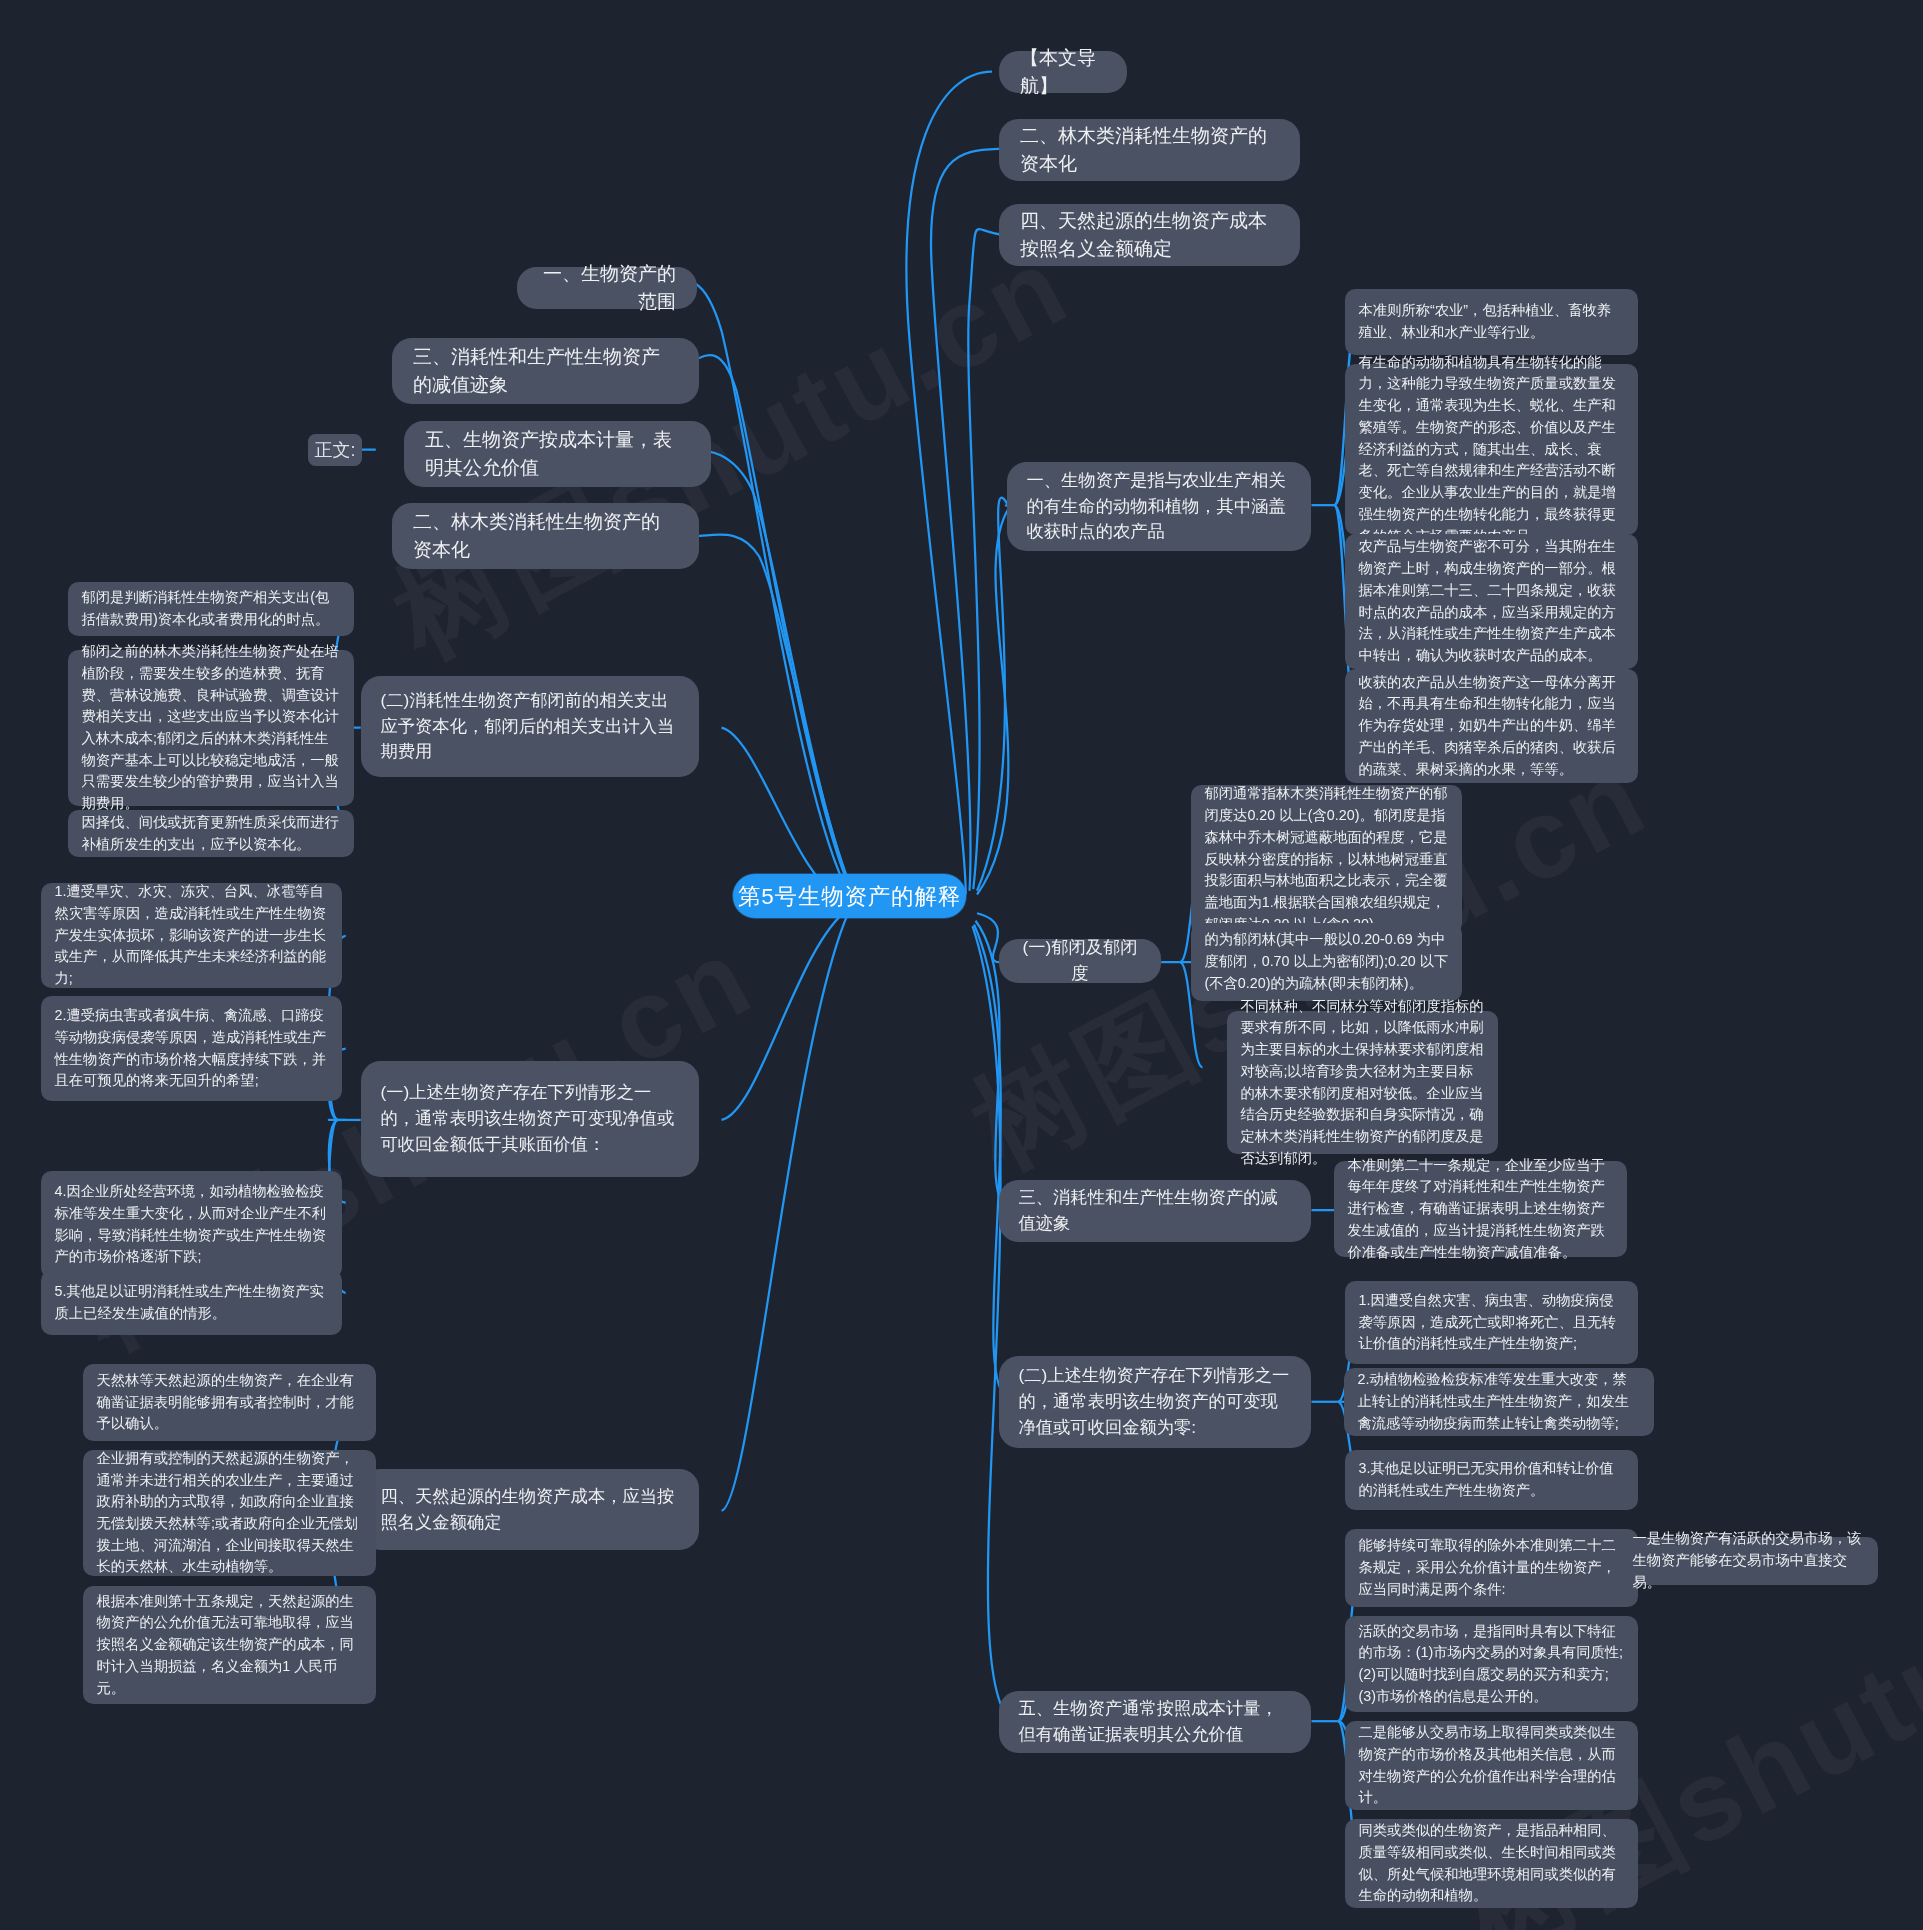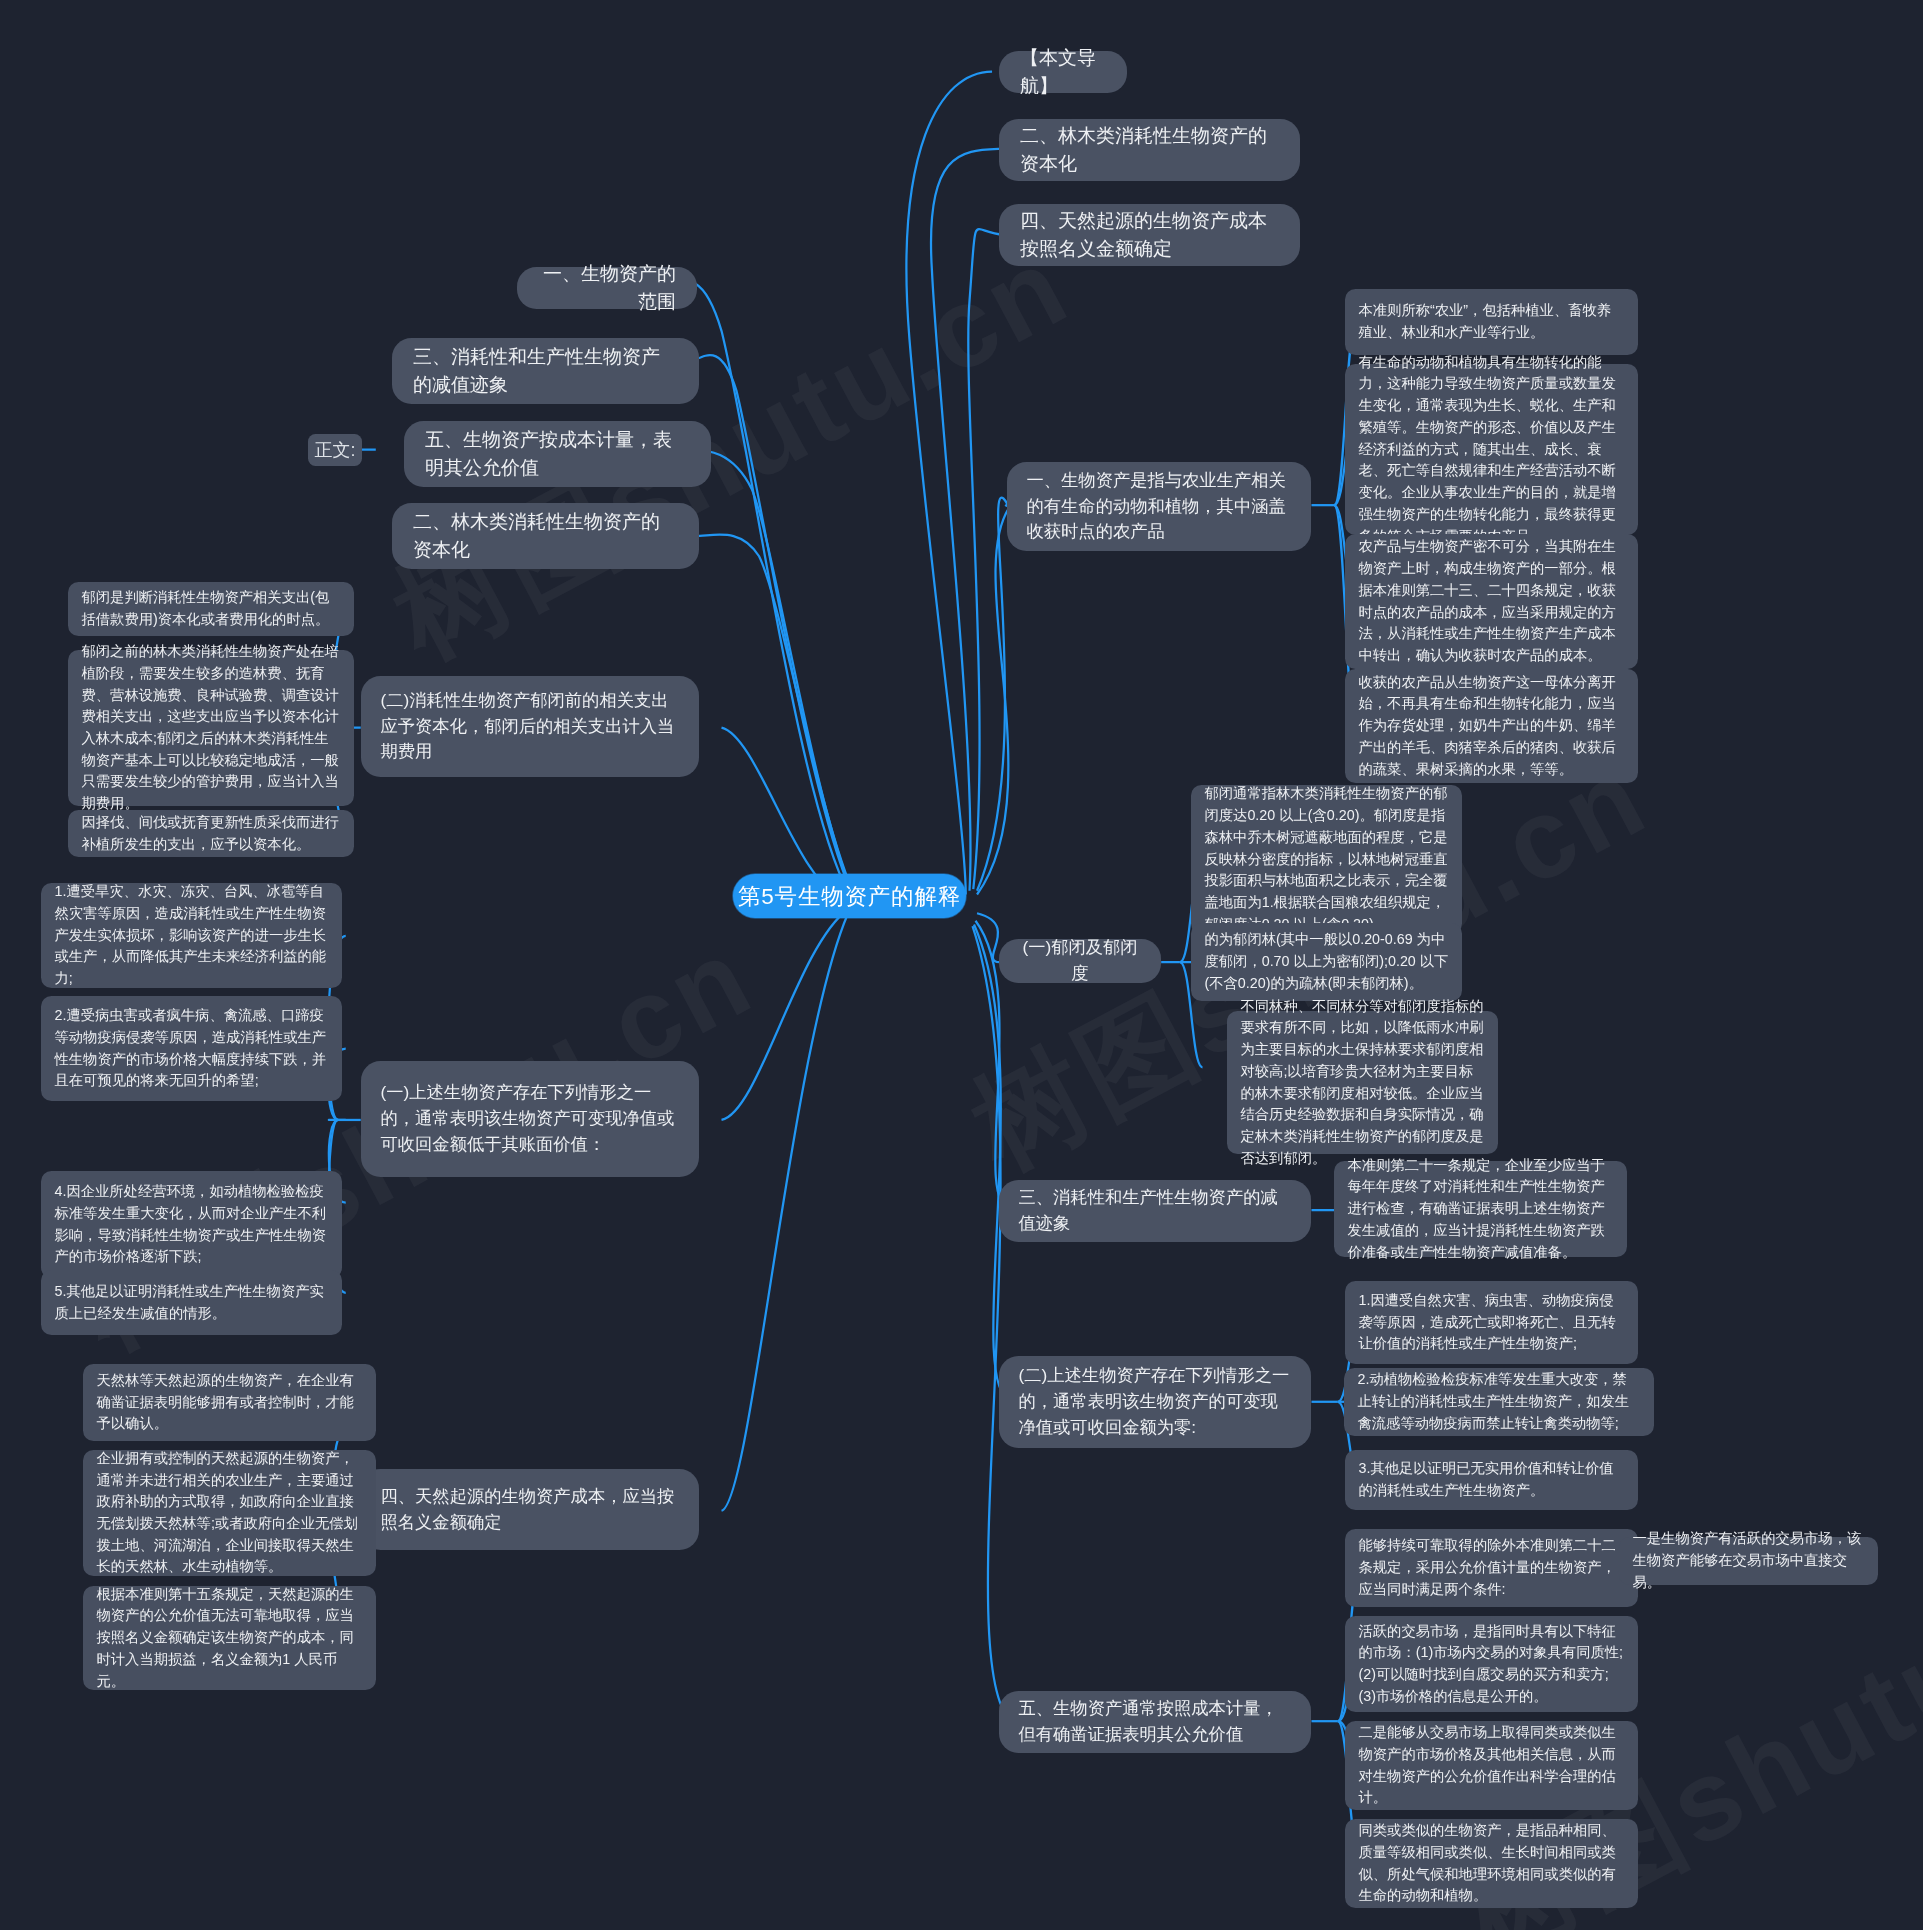--- a/index.html
+++ b/index.html
@@ -210,21 +210,21 @@
   <div class="node b2" style="left:361px;top:1469px;width:338px;height:81px;">
     <span class="txt">四、天然起源的生物资产成本，应当按照名义金额确定</span>
   </div>
 
   <div class="node leaf b3" style="left:83px;top:1364px;width:293px;height:77px;">
     <span class="txt">天然林等天然起源的生物资产，在企业有确凿证据表明能够拥有或者控制时，才能予以确认。</span>
   </div>
   <div class="node leaf b3" style="left:83px;top:1450px;width:293px;height:126px;">
     <span class="txt">企业拥有或控制的天然起源的生物资产，通常并未进行相关的农业生产，主要通过政府补助的方式取得，如政府向企业直接无偿划拨天然林等;或者政府向企业无偿划拨土地、河流湖泊，企业间接取得天然生长的天然林、水生动植物等。</span>
   </div>
-  <div class="node leaf b3" style="left:83px;top:1586px;width:293px;height:104px;">
+  <div class="node leaf b3" style="left:83px;top:1586px;width:293px;height:118px;">
     <span class="txt">根据本准则第十五条规定，天然起源的生物资产的公允价值无法可靠地取得，应当按照名义金额确定该生物资产的成本，同时计入当期损益，名义金额为1 人民币元。</span>
   </div>
 
   <div class="node b1" style="left:999px;top:51px;width:128px;height:42px;">
     <span class="txt">【本文导航】</span>
   </div>
 
   <div class="node b1" style="left:999px;top:119px;width:301px;height:62px;">
     <span class="txt">二、林木类消耗性生物资产的资本化</span>
   </div>

